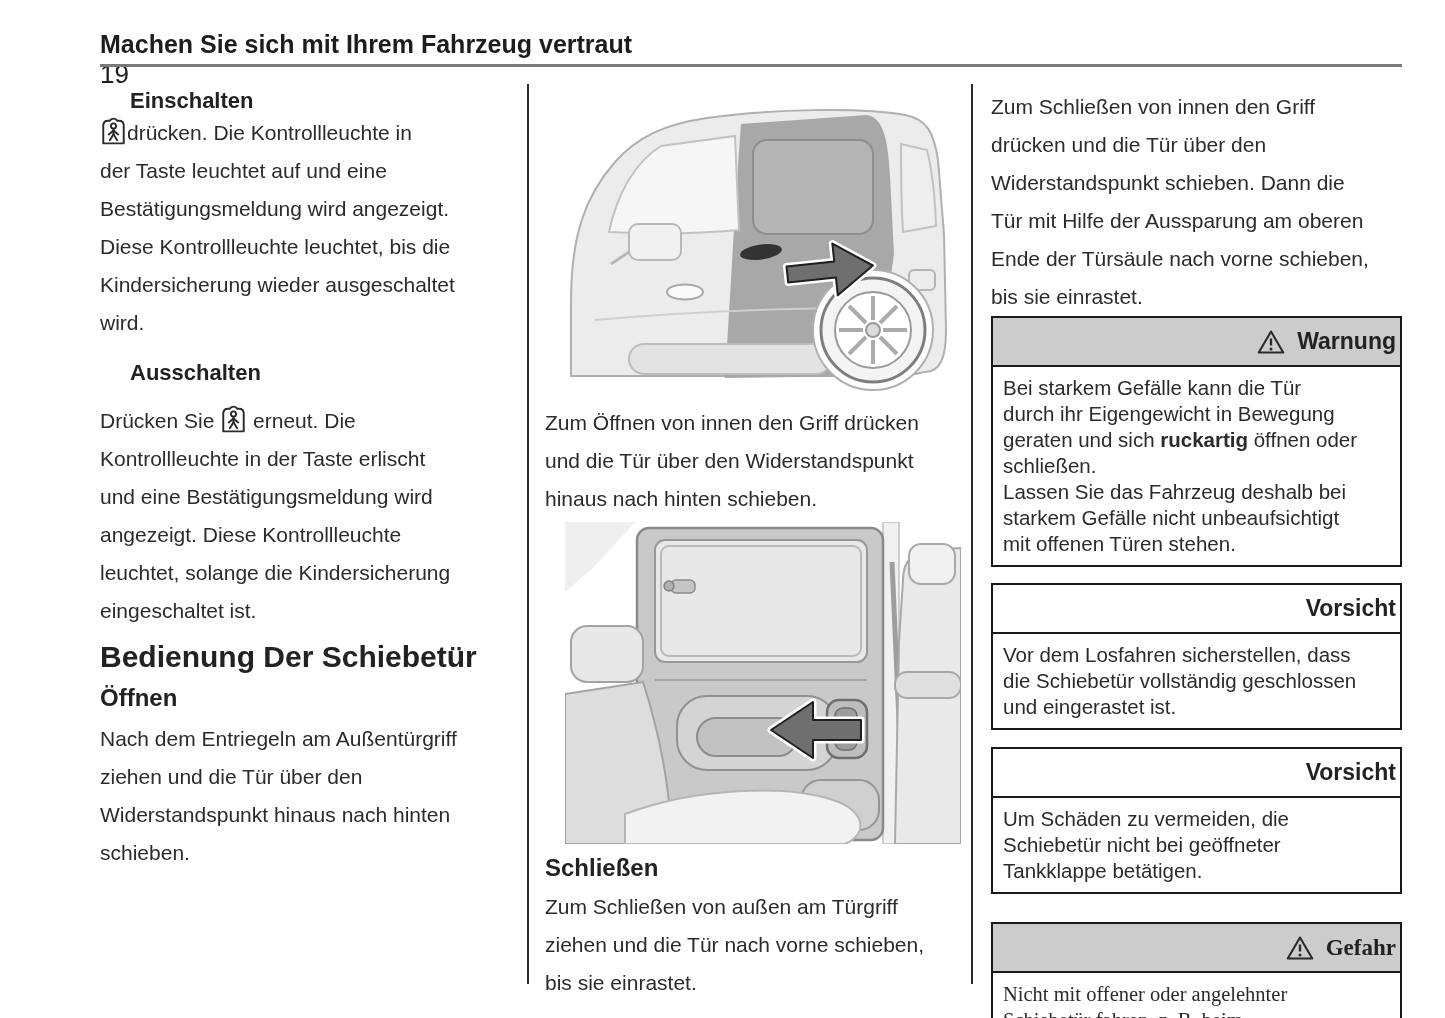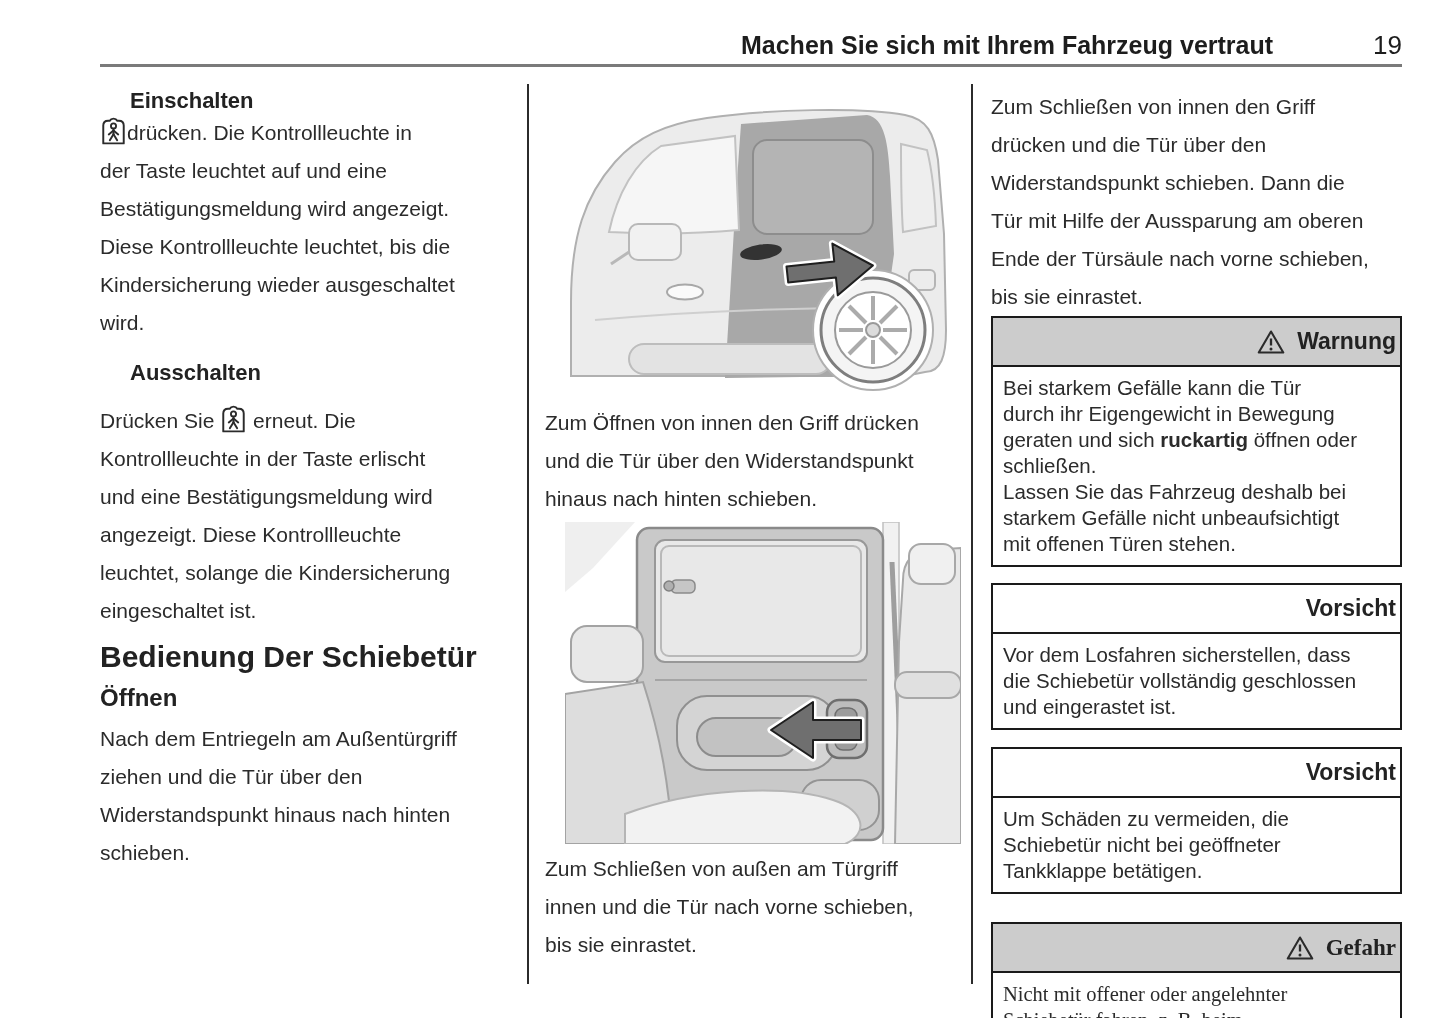--- a/index.html
+++ b/index.html
@@ -1,20 +1,20 @@
 <!DOCTYPE html>
 <html><head>
 <meta charset="utf-8">
 <style>
   html,body{margin:0;padding:0;background:#ffffff;}
   .page{position:relative;width:1445px;height:1018px;background:#ffffff;overflow:hidden;
         font-family:"Liberation Sans",sans-serif;color:#2b2b2b;}
   
   .pagehead-inner{position:absolute;top:30px;left:100px;width:1302px;display:flex;
-        justify-content:flex-end;align-items:baseline;}
+        justify-content:flex-end;align-items:baseline;flex-direction:column;}
   .ptitle{font-size:25px;font-weight:bold;color:#1d1d1d;margin-right:100px;}
   .pnum{font-size:26px;color:#1d1d1d;}
   .prule{position:absolute;top:64px;left:100px;width:1302px;height:3px;background:#7a7a7a;}
   
   .col{position:absolute;top:84px;}
   .col1{left:100px;width:410px;}
   .col2{left:545px;width:424px;}
   .col3{left:991px;width:411px;}
   .vdiv{position:absolute;top:84px;width:2px;height:900px;background:#2b2b2b;}
   .vdiv1{left:527px;}
@@ -159,22 +159,23 @@
         <rect x="236" y="258" width="78" height="50" rx="20" fill="#d0d0d0" stroke="#949494" stroke-width="2"></rect>
         <rect x="6" y="104" width="72" height="56" rx="16" fill="#e8e8e8" stroke="#a3a3a3" stroke-width="2"></rect>
         <path d="M0 172 L78 160 C96 216 104 264 108 322 L0 322 Z" fill="#dddddd" stroke="#a3a3a3" stroke-width="2"></path>
         <path d="M60 292 C130 266 220 262 268 278 C300 288 304 312 280 322 L60 322 Z" fill="#f2f2f2" stroke="#b5b5b5" stroke-width="2"></path>
         <g>
           <path d="M296 198 L248 198 L248 180 L206 208 L248 236 L248 218 L296 218 Z" fill="#6f6f6f" stroke="#ffffff" stroke-width="7" stroke-linejoin="round" paint-order="stroke"></path>
           <path d="M296 198 L248 198 L248 180 L206 208 L248 236 L248 218 L296 218 Z" fill="none" stroke="#1f1f1f" stroke-width="2" stroke-linejoin="round"></path>
         </g>
       </svg>
     </div>
+    <h3 class="h-mid mt10">Schließen</h3>
     <p class="body mt6">Zum Schließen von außen am Türgriff
-innen und die Tür nach vorne schieben,
+ziehen und die Tür nach vorne schieben,
 bis sie einrastet.</p>
   </div>
 
   <div class="vdiv vdiv2"></div>
 
   <div class="col col3">
     <p class="body mt4">Zum Schließen von innen den Griff
 drücken und die Tür über den
 Widerstandspunkt schieben. Dann die
 Tür mit Hilfe der Aussparung am oberen

